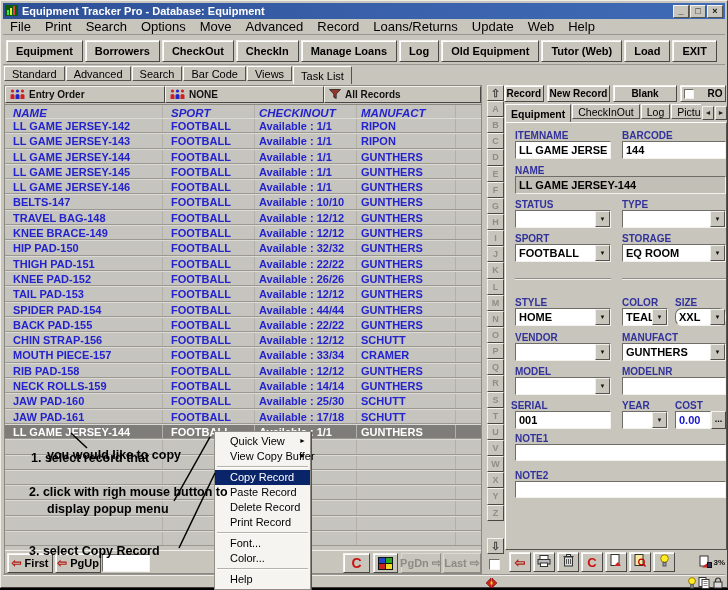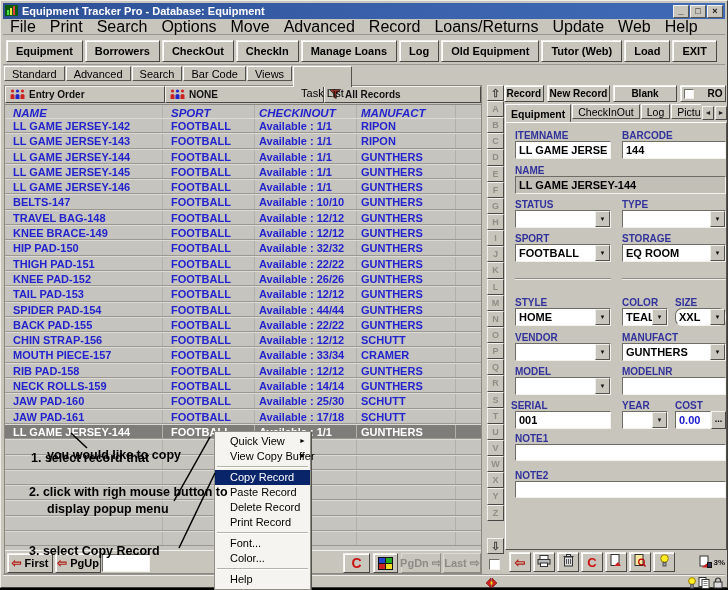--- a/index.html
+++ b/index.html
@@ -10,31 +10,31 @@
 
   
   #titlebar{position:absolute;left:2px;top:2px;right:2px;height:16px;background:linear-gradient(90deg,#2d4f96,#3b63ad 60%,#3f6ab5);
             display:flex;align-items:center;padding:0 2px;}
   #titlebar .ttl{color:#fff;font-size:11px;font-weight:bold;margin-left:4px;flex:1;white-space:nowrap;overflow:hidden;}
   .wbtn{width:16px;height:13px;background:#c8c5bd;border:1px solid;border-color:#f4f2ec #55534e #55534e #f4f2ec;
         font-size:9px;font-weight:bold;text-align:center;line-height:11px;margin-left:1px;color:#111;}
   
   #menubar{position:absolute;left:2px;top:18px;right:2px;height:16px;display:flex;align-items:center;
            border-bottom:1px solid #989690;background:#c8c5bd;}
-  .mi{font-size:16px;color:#000;padding:0 7px;white-space:nowrap;}
+  .mi{font-size:13px;color:#000;padding:0 7px;white-space:nowrap;}
   
   #toolbar{position:absolute;left:2px;top:36px;right:2px;height:28px;display:flex;align-items:center;padding-left:3px;gap:2px;
            border-bottom:1px solid #989690;}
   .tbtn{height:22px;padding:0 9px;background:#c8c5bd;border:1px solid;border-color:#f4f2ec #4a4844 #4a4844 #f4f2ec;
         box-shadow:inset 1px 1px 0 #fff;font-size:11px;font-weight:bold;color:#000;display:flex;align-items:center;white-space:nowrap;}
   
   #vtabs{position:absolute;left:2px;top:65px;right:2px;height:18px;display:flex;align-items:flex-start;padding-left:1px;}
   .vtab{height:15px;padding:1px 7px 0;font-size:11px;color:#000;background:#c8c5bd;border:1px solid;
         border-color:#fff #55534e #55534e #fff;margin-right:1px;white-space:nowrap;}
-  .vtab.act{height:18px;border-bottom:none;padding-top:20px;position:relative;z-index:3;}
+  .vtab.act{height:18px;border-bottom:none;padding-top:3px;position:relative;z-index:3;}
   
   #main{position:absolute;left:3px;top:84px;width:478px;height:489px;background:#c6c4bf;
         border:1px solid #8a887f;}
   #filterbar{position:absolute;left:0;top:0;width:100%;height:17px;display:flex;}
   .fseg{height:17px;background:#c8c5bd;border:1px solid;border-color:#f4f2ec #4a4844 #4a4844 #f4f2ec;
         display:flex;align-items:center;padding-left:4px;gap:4px;font-size:10px;font-weight:bold;color:#111;}
   #fseg1{width:160px;} #fseg2{width:159px;} #fseg3{flex:1;}
   #thead{position:absolute;left:0;top:18px;width:100%;height:18px;display:flex;background:#c6c4bf;
          border-top:1px solid #8a887f;border-bottom:1px solid #8a887f;}
   .hc{font-size:11.5px;font-weight:bold;font-style:italic;color:#2323cd;padding-top:2px;border-right:1px solid #b2b0a9;}

